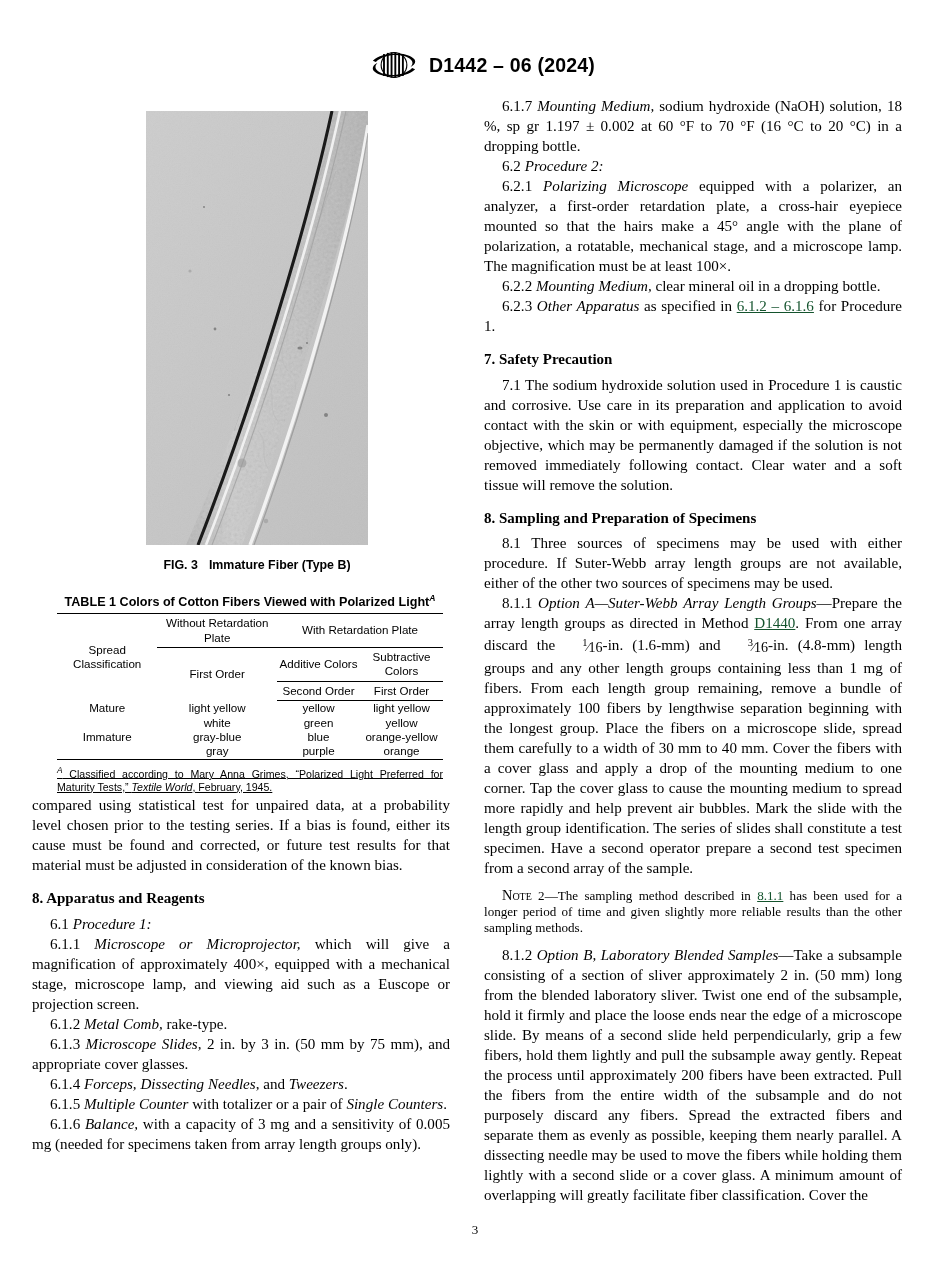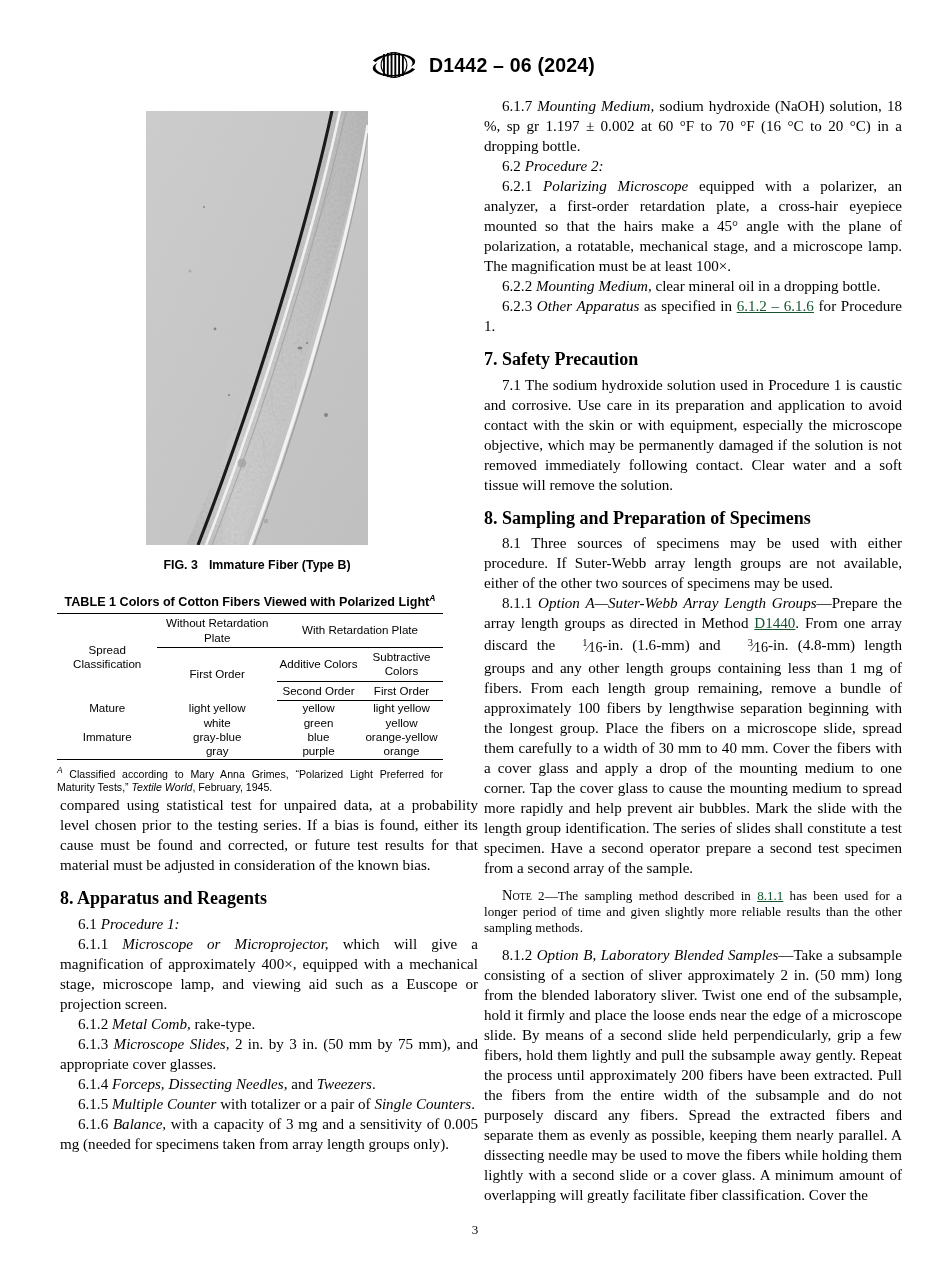--- a/index.html
+++ b/index.html
@@ -40,21 +40,21 @@
     font-family: "Liberation Sans", "DejaVu Sans", sans-serif;
     font-weight: bold;
     font-size: 19.5px;
     letter-spacing: 0.2px;
     white-space: nowrap;
   }
 
   
   .col-left {
     position: absolute;
-    left: 60px;
+    left: 32px;
     top: 96px;
     width: 418px;
   }
   .col-right {
     position: absolute;
     left: 484px;
     top: 96px;
     width: 418px;
   }
 
@@ -69,21 +69,21 @@
   }
   p.body.indent {
     text-indent: 18px;
   }
   p.body + p.body {
     margin-top: 0;
   }
   .sec-head {
     margin: 0;
     font-weight: bold;
-    font-size: 18px;
+    font-size: 15px;
     line-height: 18.6px;
     margin-top: 14px;
     margin-bottom: 6px;
   }
   .spacer-sm { height: 9px; }
   em, .it {
     font-style: italic;
   }
   .xref {
     color: #14532d;
@@ -179,20 +179,21 @@
   .thin-bottom { border-bottom: 0.9px solid #000; }
   .hdr-cell-pad { padding: 2px 0 2px 0 !important; }
   .fiber-class-cell {
     line-height: 14.4px;
   }
   .tfoot-note {
     margin-top: 4px;
     font-size: 10.6px;
     line-height: 13.2px;
     text-align: justify;
+    text-decoration: underline;
   }
   .tfoot-note sup {
     font-size: 8.4px;
     font-style: italic;
   }
 
   
   .page-number {
     position: absolute;
     left: 0;

